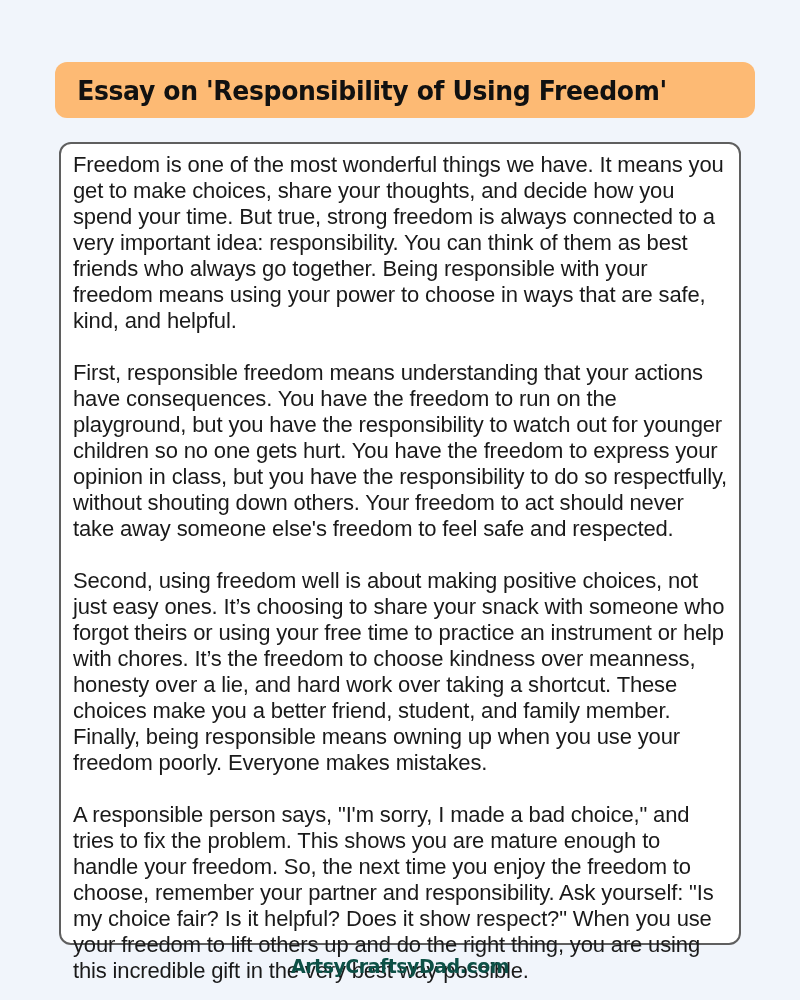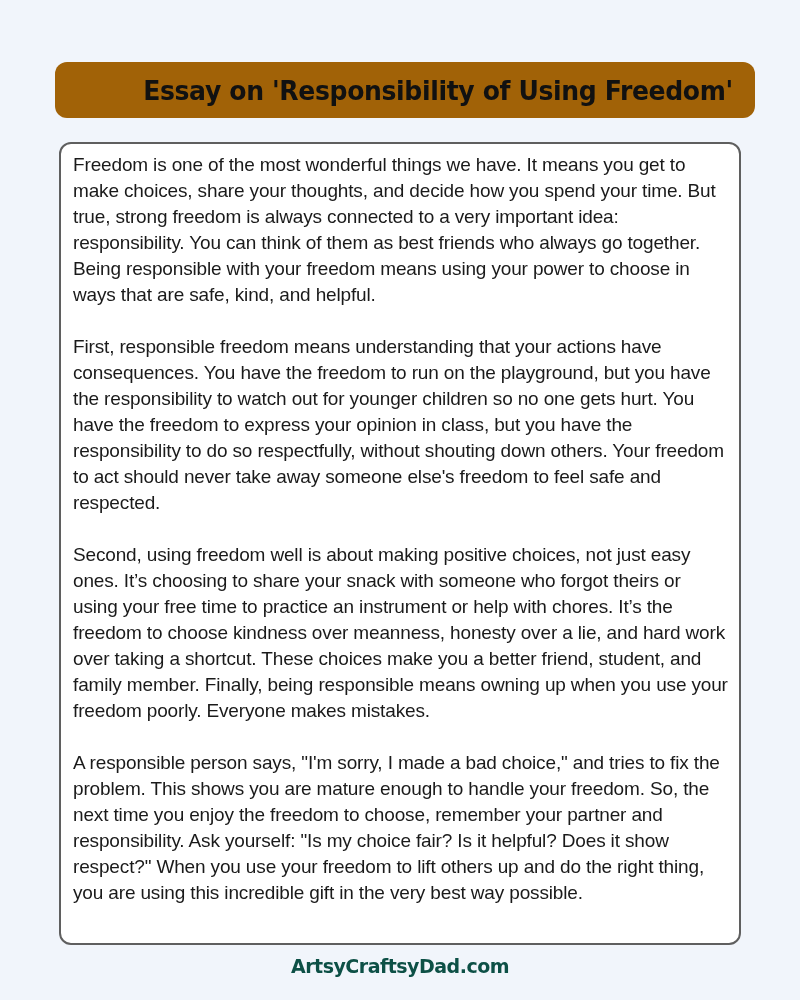--- a/index.html
+++ b/index.html
@@ -13,25 +13,25 @@
       position: relative;
       overflow: hidden;
       font-family: "DejaVu Sans", sans-serif;
     }
     .title-banner {
       position: absolute;
       left: 55px;
       top: 62px;
       width: 700px;
       height: 56px;
-      background: #a16207;
+      background: #fdba74;
       border-radius: 12px;
       display: flex;
       align-items: center;
-      justify-content: flex-end;
+      justify-content: flex-start;
     }
     .title-text {
       font-family: "DejaVu Sans", sans-serif;
       font-weight: bold;
       font-size: 27px;
       color: #111111;
       letter-spacing: -0.4px;
       white-space: nowrap;
       transform: scaleX(0.93);
     }
@@ -43,21 +43,21 @@
       height: 803px;
       box-sizing: border-box;
       background: #ffffff;
       border: 2px solid #5f5f5f;
       border-radius: 12px;
       padding: 8px 10px 0 12px;
     }
     .paragraph {
       margin: 0 0 26px 0;
       font-family: "Liberation Sans", sans-serif;
-      font-size: 19px;
+      font-size: 22px;
       line-height: 26px;
       color: #1a1a1a;
       letter-spacing: -0.15px;
     }
     .footer {
       position: absolute;
       left: 0;
       top: 955px;
       width: 800px;
       text-align: center;

